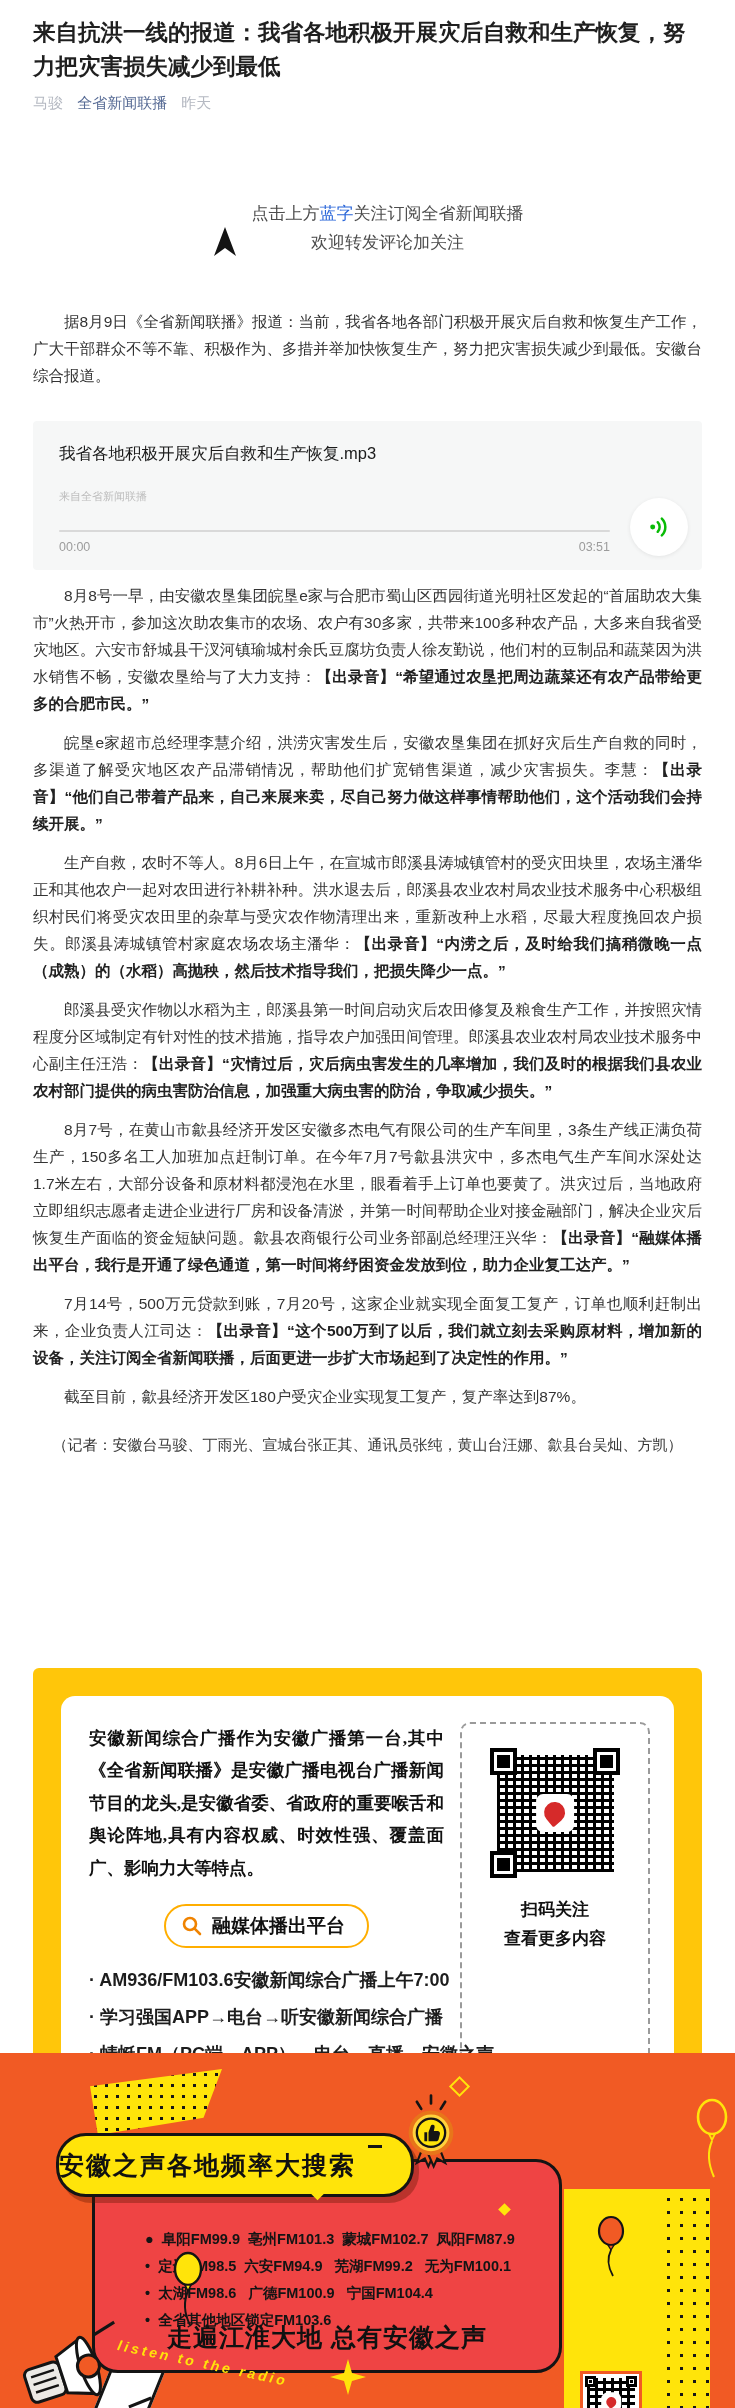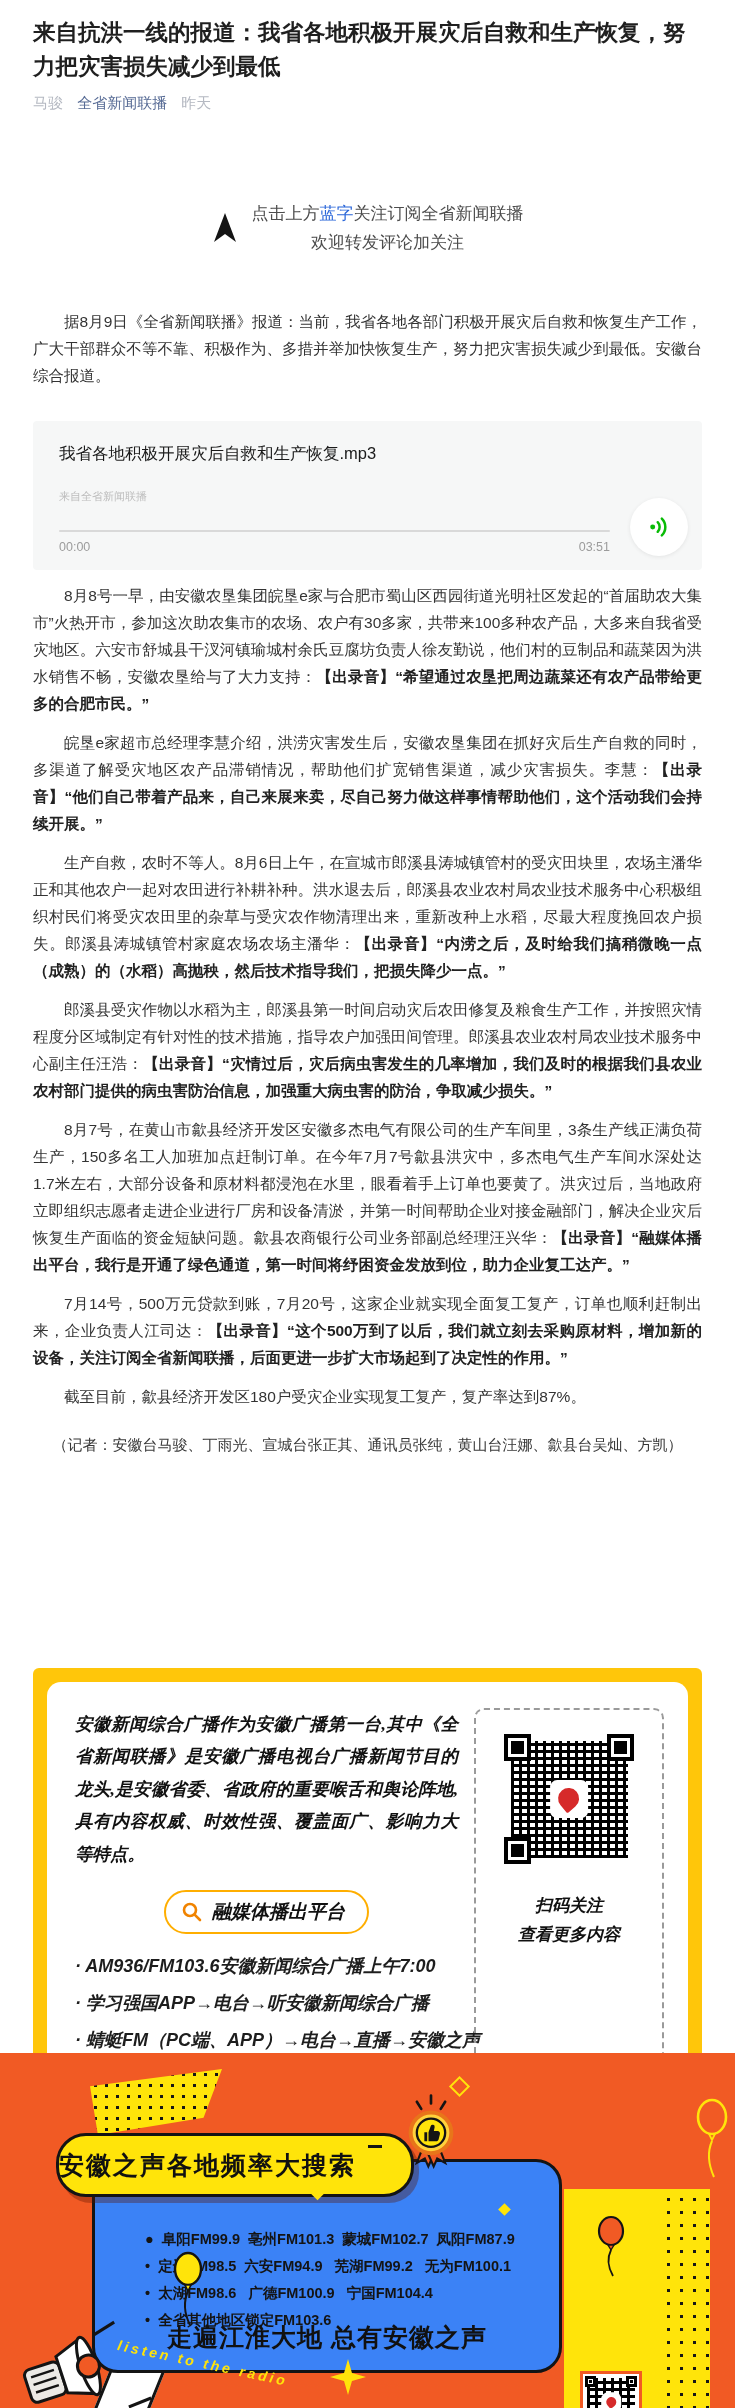--- a/index.html
+++ b/index.html
@@ -4,51 +4,51 @@
 <style>
   html,body{margin:0;padding:0;background:#fff;}
   .page{position:relative;width:735px;height:2408px;overflow:hidden;background:#fff;
         font-family:"Liberation Sans","DejaVu Sans",sans-serif;color:#333;}
   .content{padding:0 33px;}
   
   h1.title{margin:16px 0 10px;font-size:22.5px;line-height:1.5;font-weight:700;color:#1f1f1f;}
   .byline{font-size:15px;color:#b5b9c2;margin-bottom:86px;}
   .byline .account{color:#576b95;text-decoration:none;margin:0 10px;cursor:pointer;}
   
-  .callout{display:flex;justify-content:center;align-items:center;gap:14px;margin-bottom:50px;}
+  .callout{display:flex;justify-content:center;align-items:flex-end;gap:14px;margin-bottom:50px;}
   .callout .txt{text-align:center;font-size:17px;color:#4c4c4c;line-height:1.75;}
   .callout .blue{color:#2a66d9;}
   
   p.para{font-size:15.5px;line-height:27px;margin:12px 0;text-align:justify;text-indent:2em;color:#333;}
   p.para strong{color:#222;}
   .reporters{font-size:15px;color:#383838;text-align:center;margin:26px 0 0;}
   
   .audio-card{position:relative;margin-top:32px;background:#f6f7f7;border-radius:4px;padding:22px 26px 16px;}
   .audio-title{font-size:16.5px;font-weight:400;color:#1a1a1a;}
   .audio-source{font-size:11px;color:#bcbcbc;margin-top:24px;}
   .audio-bar{margin-top:26px;margin-right:66px;height:2px;background:#d9d9d9;border-radius:1px;}
   .audio-times{display:flex;justify-content:space-between;margin-right:66px;margin-top:8px;
                font-size:12.5px;color:#9c9c9c;}
   .voice-btn{position:absolute;right:14px;bottom:14px;width:58px;height:58px;border-radius:50%;
              background:#fff;display:flex;align-items:center;justify-content:center;
              box-shadow:0 1px 4px rgba(0,0,0,.08);cursor:pointer;}
   
   .promo{position:absolute;left:33px;right:33px;top:1668px;height:479px;box-sizing:border-box;
-         background:#ffc60a;border-radius:6px;padding:14px;font-style:italic;}
+         background:#ffc60a;border-radius:6px;padding:28px;}
   .promo-inner{box-sizing:border-box;height:100%;background:#fff;border-radius:14px;
                padding:26px 24px 20px 28px;display:flex;gap:16px;}
   .promo-left{flex:1;min-width:0;}
   .promo-intro{font-family:"Liberation Serif","DejaVu Serif",serif;font-weight:700;
                font-size:17.5px;line-height:1.85;color:#111;text-align:justify;}
   .pill{display:flex;align-items:center;gap:9px;width:fit-content;margin:20px auto 14px;
         border:2.5px solid #ffae00;border-radius:26px;padding:7px 22px 7px 15px;
         font-size:19px;font-weight:800;color:#111;}
   .bullets{font-size:18px;font-weight:700;color:#1d1d1d;line-height:2.05;white-space:nowrap;}
   .qr-panel{width:190px;box-sizing:border-box;border:2px dashed #9a9a9a;border-radius:10px;
-            padding:24px 12px;display:flex;flex-direction:column;align-items:center;gap:28px;}
+            padding:24px 12px;display:flex;flex-direction:column;align-items:center;gap:18px;}
   .qr-caption{font-family:"Liberation Serif","DejaVu Serif",serif;font-weight:700;font-size:17px;
               line-height:1.7;color:#111;text-align:center;}
   
   .qr{position:relative;background:#fff;}
   .qr-mesh{position:absolute;inset:5%;
      background-image:repeating-linear-gradient(0deg,#000 0 3px,transparent 3px 7px),
                       repeating-linear-gradient(90deg,#000 0 3px,transparent 3px 8px);}
   .qr-eye{position:absolute;width:21%;height:21%;border:4px solid #000;background:#fff;box-sizing:border-box;}
   .qr-eye::after{content:"";position:absolute;inset:18%;background:#000;}
   .qr-eye.tl{top:0;left:0}.qr-eye.tr{top:0;right:0}.qr-eye.bl{bottom:0;left:0}
@@ -60,21 +60,21 @@
   
   .poster{position:absolute;left:0;top:2053px;width:735px;height:355px;background:#f15a24;overflow:hidden;}
   .flag{position:absolute;left:90px;top:16px;width:132px;height:66px;background:#ffe40a;
         clip-path:polygon(0 26%,100% 0,86% 74%,6% 100%);
         background-image:radial-gradient(#161616 1.6px,transparent 1.8px);background-size:11px 11px;
         filter:drop-shadow(5px 6px 0 rgba(150,40,0,.45));}
   .banner{position:absolute;left:56px;top:80px;width:352px;height:58px;background:#ffe40a;
           border:3px solid #141414;border-radius:30px;z-index:3;display:flex;align-items:center;
           justify-content:flex-start;box-shadow:5px 6px 0 rgba(90,20,0,.35);}
   .banner span{font-size:25px;font-weight:900;color:#111;letter-spacing:2px;}
-  .bubble{position:absolute;left:92px;top:106px;width:470px;height:214px;background:#3b82f6;
+  .bubble{position:absolute;left:92px;top:106px;width:470px;height:214px;background:#ef4444;
           border:3px solid #141414;border-radius:26px;z-index:1;box-sizing:border-box;}
   .bubble-tail{position:absolute;left:104px;top:300px;width:46px;height:66px;background:#fff;
                border:3px solid #141414;transform:rotate(22deg);z-index:0;}
   .freq-list{padding:64px 0 0 50px;}
   .freq-row{font-size:14.5px;font-weight:600;color:#141414;line-height:27px;white-space:pre;}
   .slogan{position:absolute;left:0;right:0;bottom:16px;text-align:center;font-size:25px;
           font-weight:900;color:#111;letter-spacing:1px;}
   .strip{position:absolute;left:564px;top:136px;width:94px;height:219px;background:#ffe40a;z-index:2;
          display:flex;flex-direction:column;align-items:center;}
   .dots-panel{position:absolute;left:658px;top:136px;width:52px;height:219px;background:#ffe40a;

